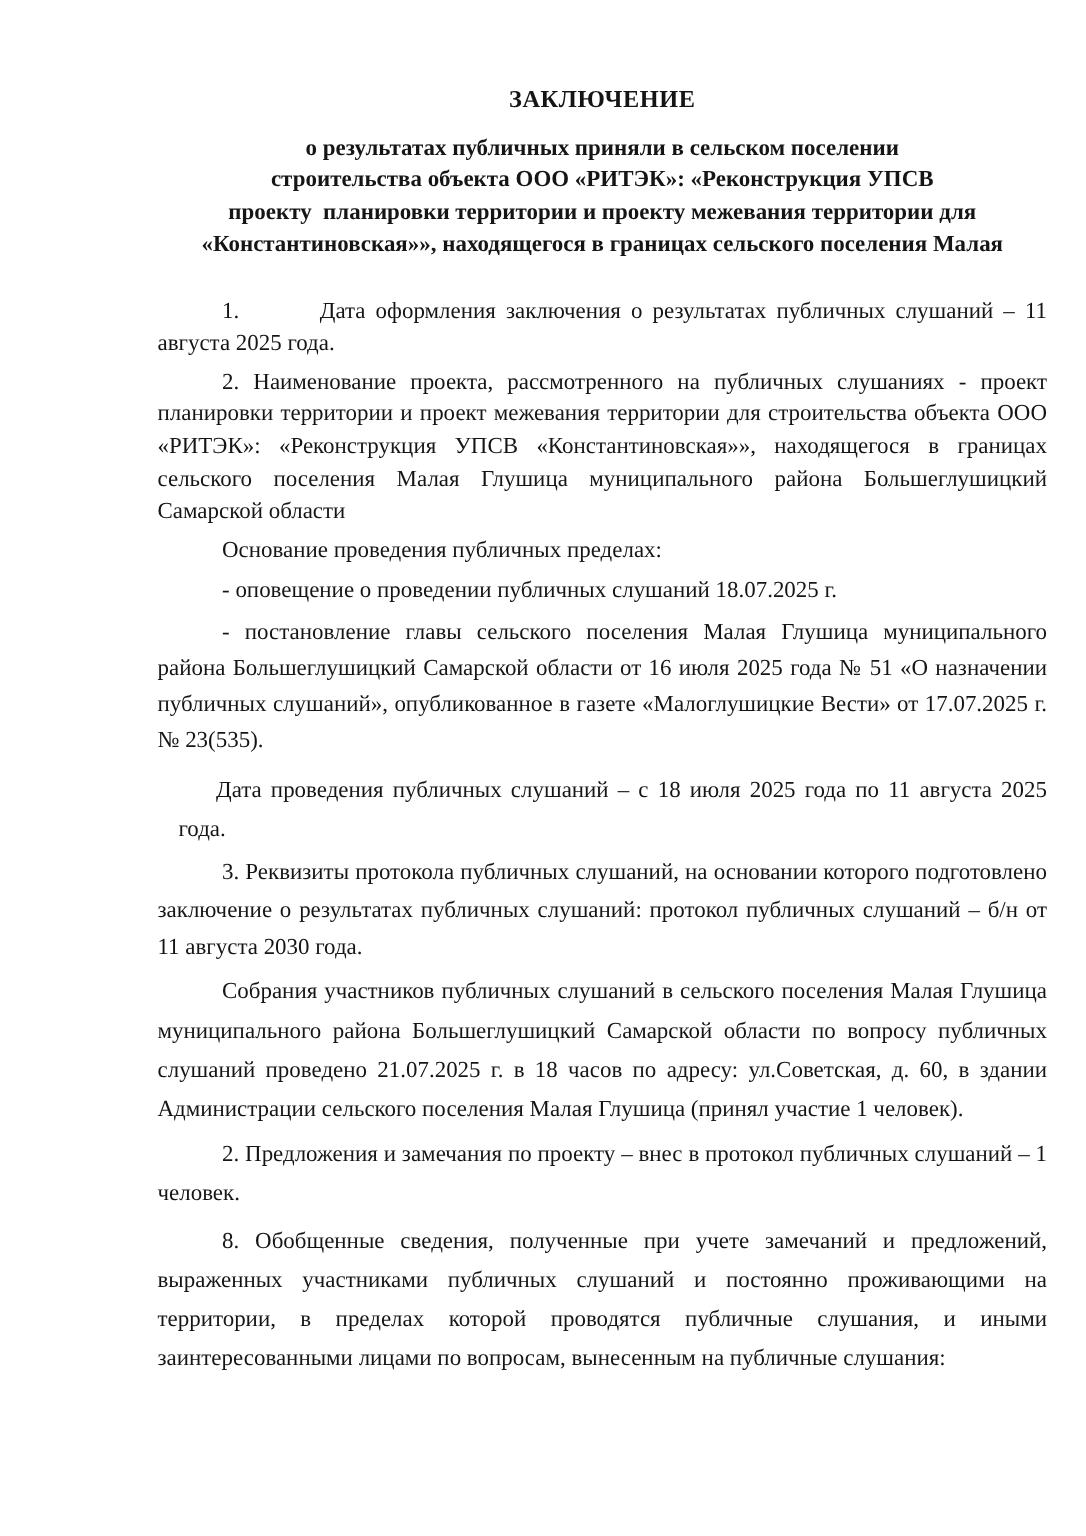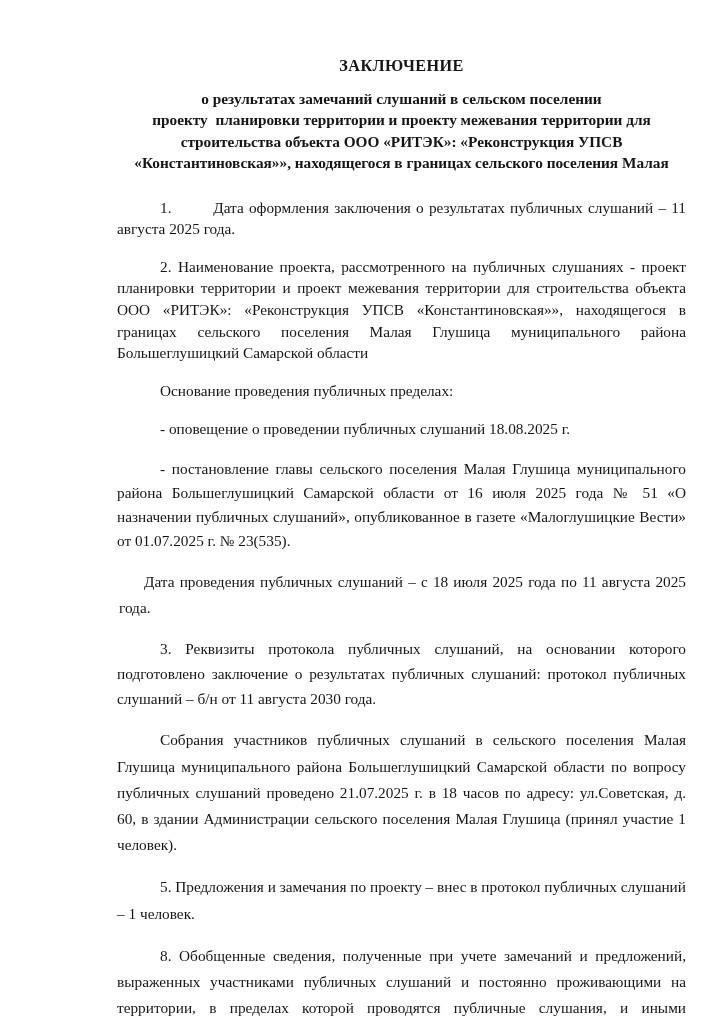--- a/index.html
+++ b/index.html
@@ -27,21 +27,21 @@
     letter-spacing: 0.4px;
   }
   .doc-subtitle {
     font-weight: bold;
     text-align: center;
     line-height: 21.4px;
     margin: 0 0 23px 0;
   }
   .subtitle-line { white-space: nowrap; }
   .para {
-    margin: 16px;
+    margin: 4px;
     text-align: justify;
     text-indent: 43px;
   }
   .lh-tight { line-height: 21.6px; }
   .lh-mid   { line-height: 24px; }
   .lh-loose { line-height: 25.2px; }
   .lh-xloose{ line-height: 26.2px; }
   .gap-xs { margin-top: 2px; }
   .gap-sm { margin-top: 5px; }
   .gap-md { margin-top: 8px; }
@@ -51,40 +51,40 @@
   }
 </style>
 </head>
 <body>
 
 <div class="page">
 
   <h1 class="doc-title">ЗАКЛЮЧЕНИЕ</h1>
 
   <div class="doc-subtitle">
-    <div class="subtitle-line">о результатах замечаний слушаний в сельском поселении</div>
+    <div class="subtitle-line">о результатах публичных приняли в сельском поселении</div>
+    <div class="subtitle-line">строительства объекта ООО «РИТЭК»: «Реконструкция УПСВ</div>
     <div class="subtitle-line">проекту &nbsp;планировки территории и проекту межевания территории для</div>
-    <div class="subtitle-line">строительства объекта ООО «РИТЭК»: «Реконструкция УПСВ</div>
     <div class="subtitle-line">«Константиновская»», находящегося в границах сельского поселения Малая</div>
   </div>
 
   <p class="para lh-tight">1.&nbsp;&nbsp;&nbsp;&nbsp;&nbsp;&nbsp;&nbsp;&nbsp;Дата оформления заключения о результатах публичных слушаний – 11 августа 2025 года.</p>
 
   <p class="para lh-tight">2. Наименование проекта, рассмотренного на публичных слушаниях - проект планировки территории и проект межевания территории для строительства объекта ООО «РИТЭК»: «Реконструкция УПСВ «Константиновская»», находящегося в границах сельского поселения Малая Глушица муниципального района Большеглушицкий Самарской области</p>
 
   <p class="para lh-tight gap-xs">Основание проведения публичных пределах:</p>
 
-  <p class="para lh-mid gap-sm">- оповещение о проведении публичных слушаний 18.08.2025 г.</p>
+  <p class="para lh-mid gap-sm">- оповещение о проведении публичных слушаний 18.07.2025 г.</p>
 
-  <p class="para lh-mid gap-xs">- постановление главы сельского поселения Малая Глушица муниципального района Большеглушицкий Самарской области от 16 июля 2025 года № 51 «О назначении публичных слушаний», опубликованное в газете «Малоглушицкие Вести» от 01.07.2025 г. № 23(535).</p>
+  <p class="para lh-mid gap-xs">- постановление главы сельского поселения Малая Глушица муниципального района Большеглушицкий Самарской области от 16 июля 2025 года № 51 «О назначении публичных слушаний», опубликованное в газете «Малоглушицкие Вести» от 17.07.2025 г. № 23(535).</p>
 
   <p class="para lh-loose gap-md hang">Дата проведения публичных слушаний – с 18 июля 2025 года по 11 августа 2025 года.</p>
 
   <p class="para lh-loose">3. Реквизиты протокола публичных слушаний, на основании которого подготовлено заключение о результатах публичных слушаний: протокол публичных слушаний – б/н от 11 августа 2030 года.</p>
 
 
   <p class="para lh-xloose">Собрания участников публичных слушаний в сельского поселения Малая Глушица муниципального района Большеглушицкий Самарской области по вопросу публичных слушаний проведено 21.07.2025 г. в 18 часов по адресу: ул.Советская, д. 60, в здании Администрации сельского поселения Малая Глушица (принял участие 1 человек).</p>
 
-  <p class="para lh-xloose">5. Предложения и замечания по проекту – внес в протокол публичных слушаний – 1 человек.</p>
+  <p class="para lh-xloose">2. Предложения и замечания по проекту – внес в протокол публичных слушаний – 1 человек.</p>
 
   <p class="para lh-xloose gap-sm">8. Обобщенные сведения, полученные при учете замечаний и предложений, выраженных участниками публичных слушаний и постоянно проживающими на территории, в пределах которой проводятся публичные слушания, и иными заинтересованными лицами по вопросам, вынесенным на публичные слушания:</p>
 
 </div>
 
 </body></html>

